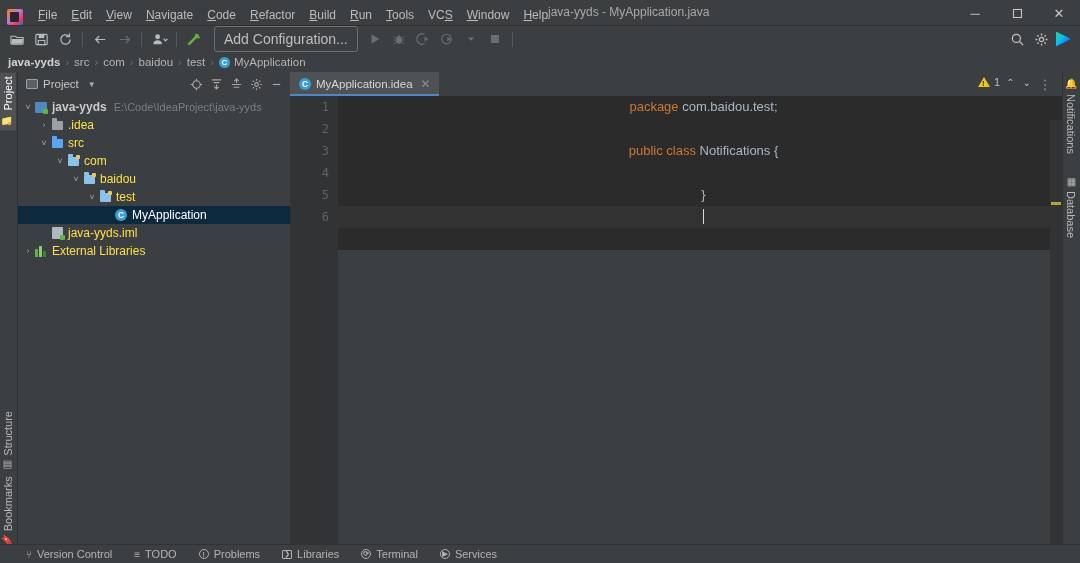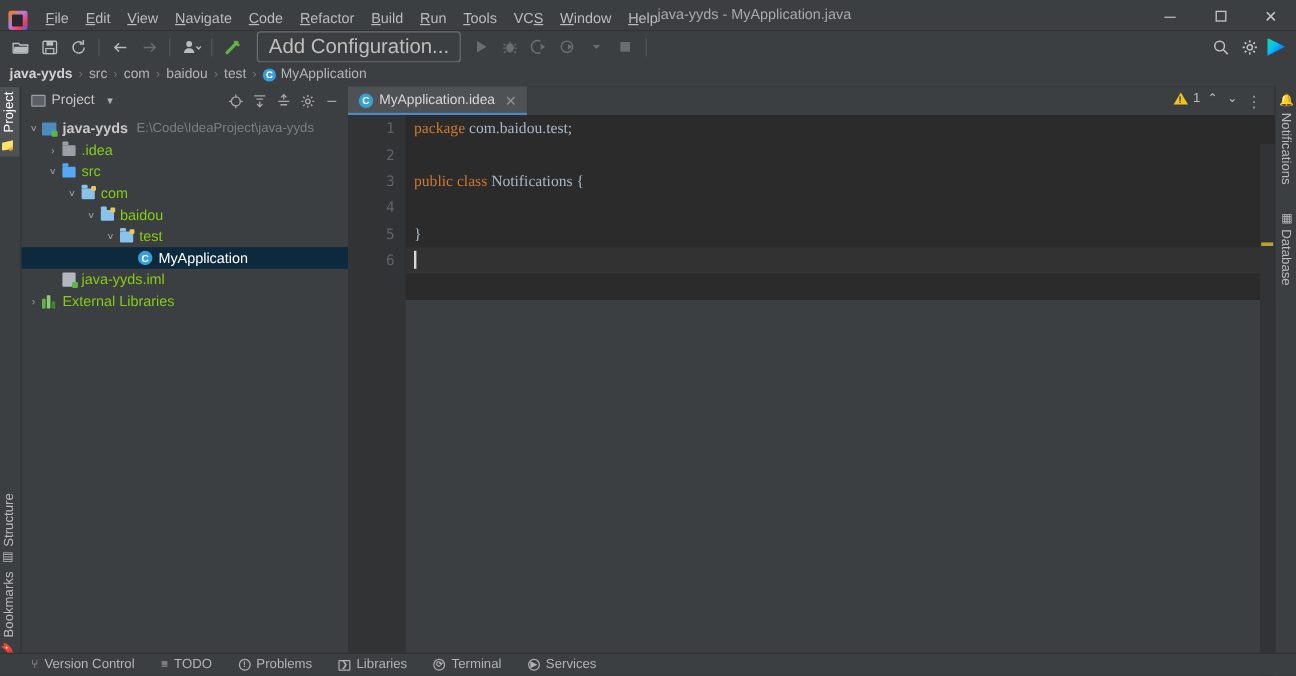--- a/index.html
+++ b/index.html
@@ -49,21 +49,21 @@
     background: #3c3f41; display: flex; align-items: center;
   }
   .tb-ico {
     width: 22px; height: 22px; margin: 0 1px; display: flex;
     align-items: center; justify-content: center; border-radius: 3px; cursor: default;
   }
   .tb-ico.disabled { opacity: .38; }
   .tb-sep { width: 1px; height: 15px; background: #555758; margin: 0 5px; }
   .run-config {
     height: 20px; min-width: 118px; border: 1px solid #6b6f71; border-radius: 3px;
-    background: #3c3f41; color: #bfbfbf; font-size: 17px;
+    background: #3c3f41; color: #bfbfbf; font-size: 14px;
     display: flex; align-items: center; justify-content: center;
     padding: 12px 9px; margin: 0 5px 0 8px; cursor: default; white-space: nowrap;
   }
   .tb-right { position: absolute; right: 4px; top: 0; height: 26px; display: flex; align-items: center; }
   .ij-mini {
     width: 15px; height: 15px; margin: 0 5px 0 3px; position: relative;
     clip-path: polygon(0 0, 100% 50%, 0 100%);
     background: linear-gradient(135deg,#21d789 0%,#07c3f2 40%,#087cfa 70%,#fe2857 100%);
   }
 
@@ -150,21 +150,21 @@
   }
   .iml { width: 11px; height: 12px; background: #b0b8c0; border-radius: 1px; position: relative; }
   .iml::after { content:""; position:absolute; right:-2px; bottom:-1px; width:5px; height:5px; background:#62b543; border-radius:1px; }
   .libs { width: 12px; height: 11px; display: flex; gap: 1.5px; align-items: flex-end; }
   .libs i { display:block; width: 2.5px; background: #62b543; border-radius: .5px; }
   .libs i:nth-child(1){height:8px;background:#62b543;}
   .libs i:nth-child(2){height:11px;background:#8fc97a;}
   .libs i:nth-child(3){height:6px;background:#3a8a2c;}
   .scr { width: 12px; height: 11px; background: #8b9299; border-radius: 1px; position: relative; }
   .scr::after { content:""; position:absolute; right:-2px; bottom:-2px; width:7px; height:7px; border-radius:50%; background:#389fd6; border:1px solid #3c3f41; }
-  .tlabel { color: #84cc16; }
+  .tlabel { color: #fde047; }
   .tlabel.bold { font-weight: bold; color: #c9c9c9; }
   .tpath { color: #7b7f82; font-size: 11px; margin-left: 7px; }
   .tnode.sel .tlabel { color: #ffffff; }
 
   
   .editor-area {
     position: absolute; left: 290px; top: 72px; width: 772px; height: 472px;
     background: #2b2b2b;
   }
   .tabstrip { height: 24px; background: #3c3f41; display: flex; align-items: stretch; position: relative; }
@@ -186,21 +186,21 @@
   .code-wrap { position: absolute; left: 0; top: 24px; width: 772px; height: 448px; background: #2b2b2b; }
   .gutter {
     position: absolute; left: 0; top: 0; width: 48px; height: 448px; background: #313335;
   }
   .gline {
     height: 22px; line-height: 22px; text-align: right; padding-right: 9px;
     font-family: "DejaVu Sans Mono", monospace; font-size: 12px; color: #606366;
   }
   .codearea {
     position: absolute; left: 48px; top: 0; right: 0; height: 448px;
-    font-family: Liberation Serif, serif; font-size: 13px;
+    font-family: Liberation Sans, sans-serif; font-size: 13px; text-align: center;
   }
   .cline { height: 22px; line-height: 22px; padding-left: 7px; white-space: pre; color: #a9b7c6; }
   .cline.caretline { background: #323232; }
   .kw { color: #cc7832; }
   .pl { color: #a9b7c6; }
   .caret {
     display: inline-block; width: 1.5px; height: 15px; background: #d8d8d8;
     vertical-align: -3px;
   }
   .code-under {

